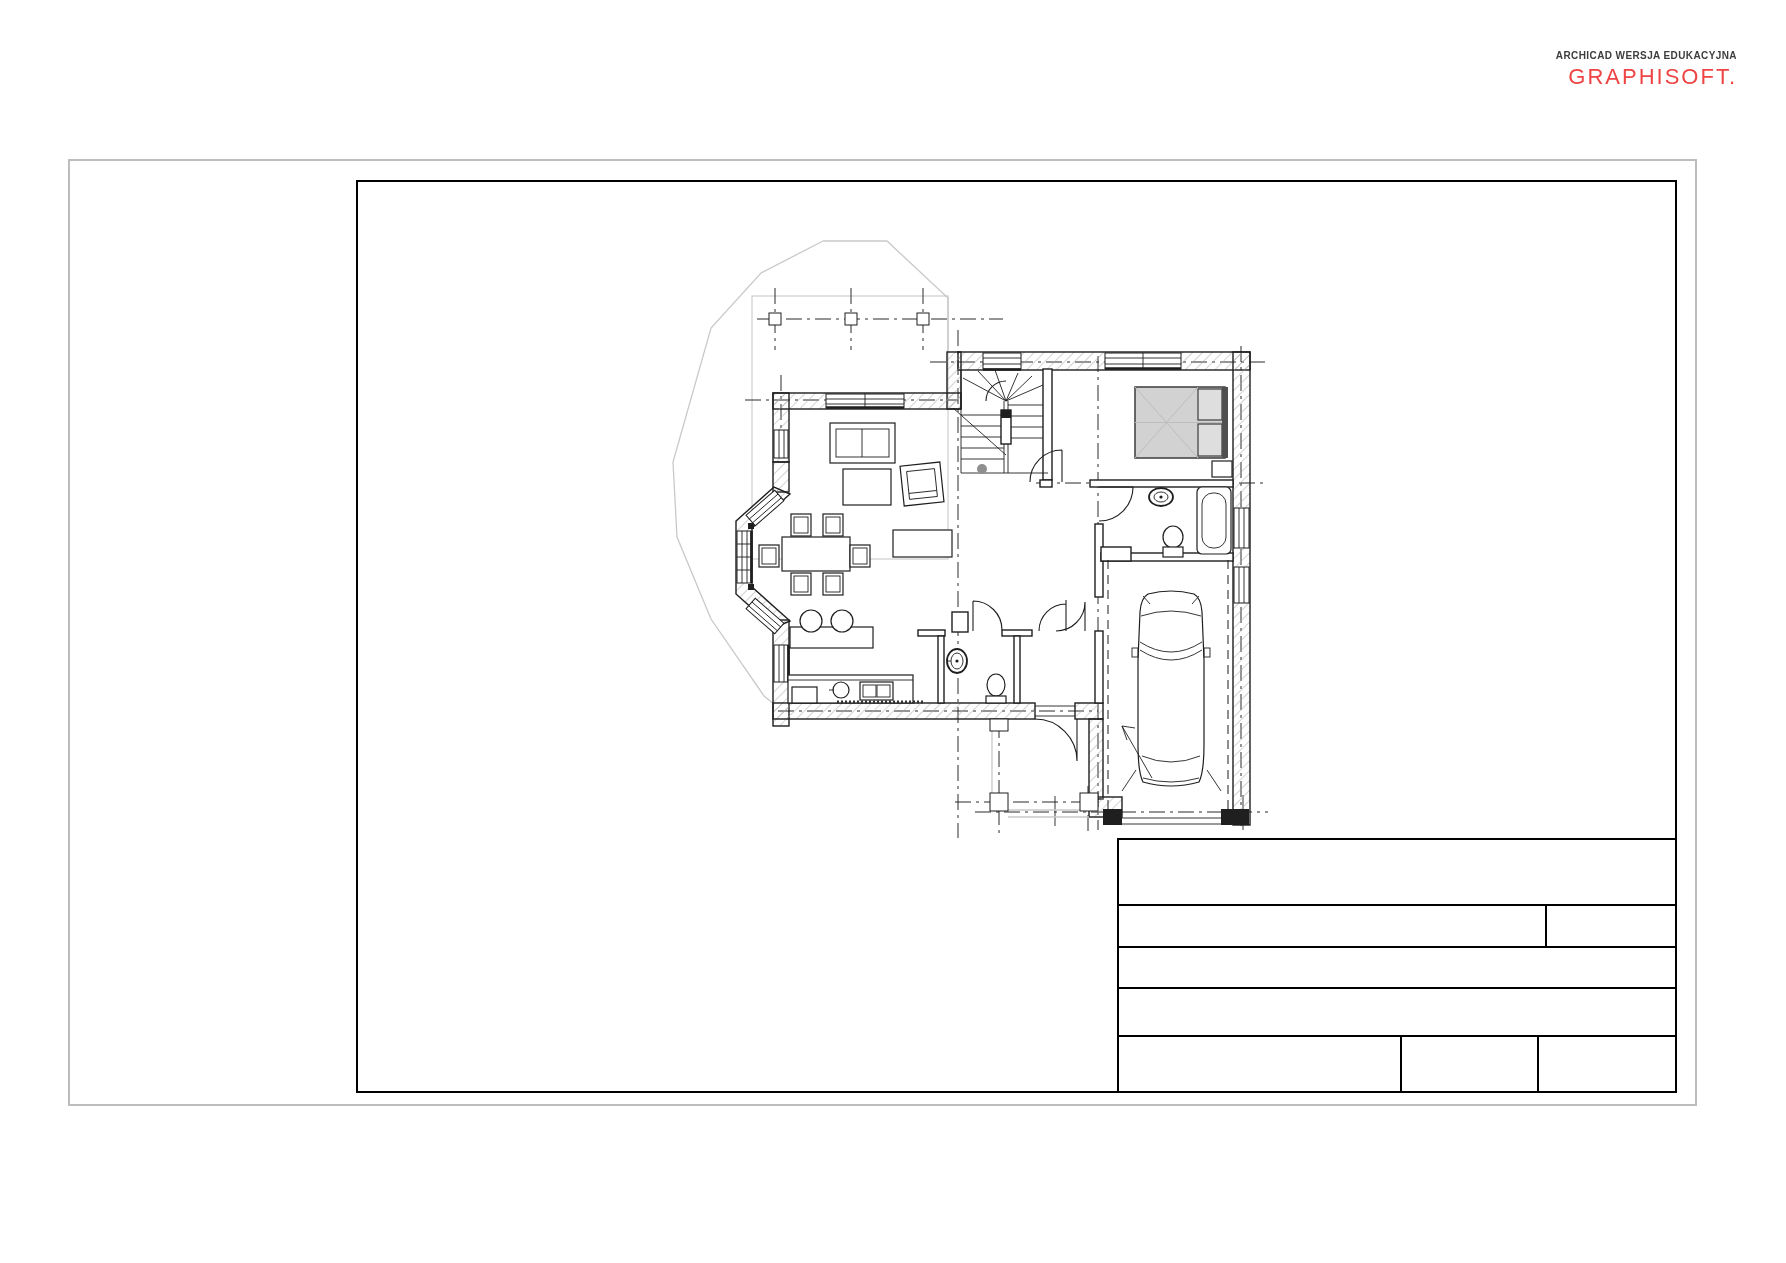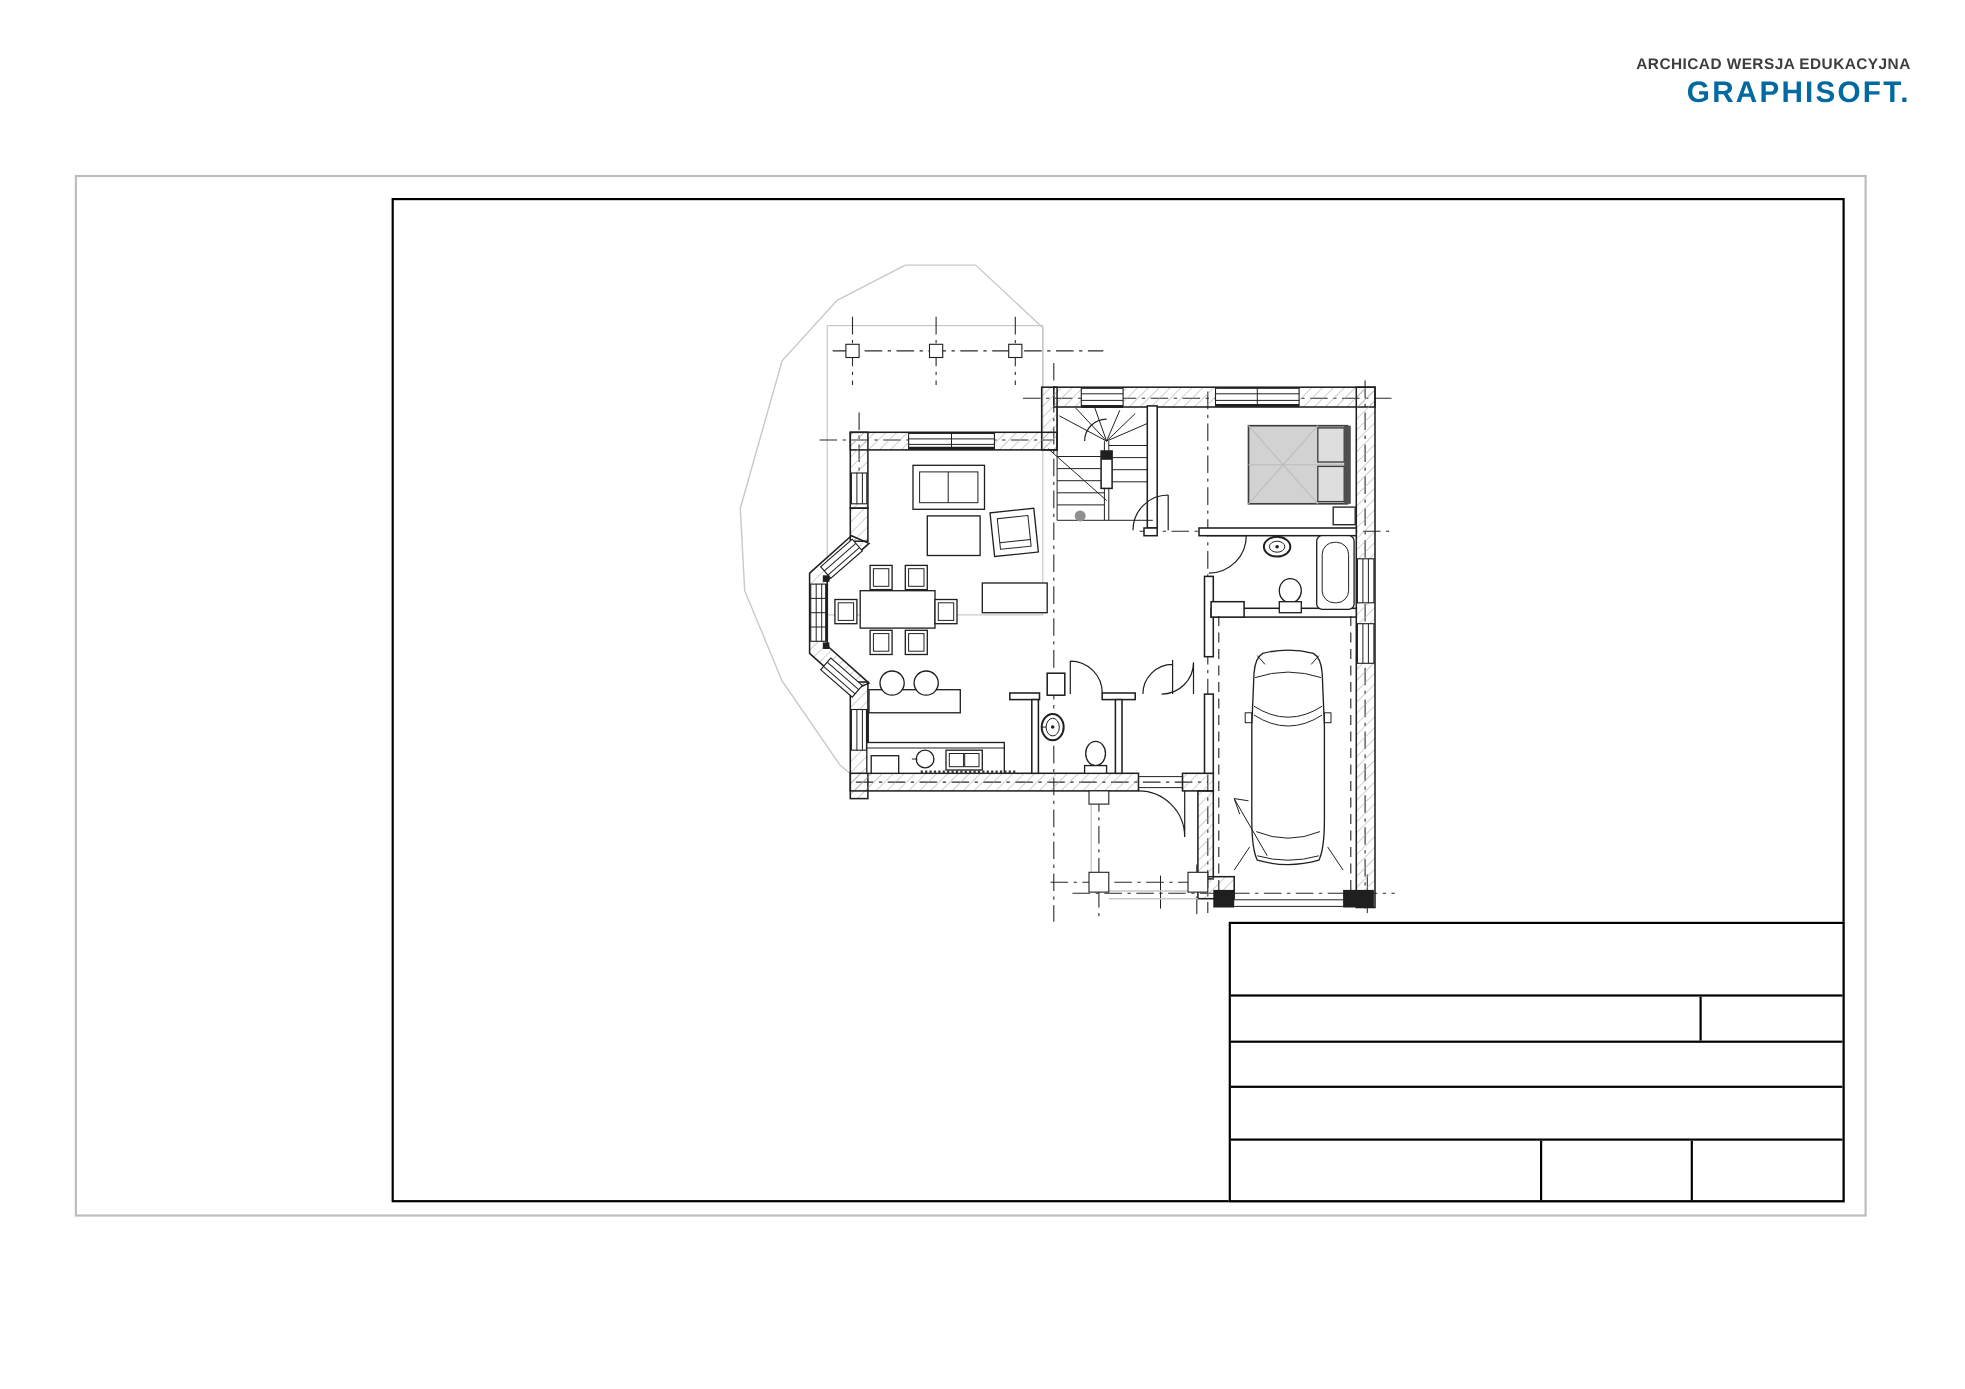--- a/index.html
+++ b/index.html
@@ -1,21 +1,21 @@
 <!DOCTYPE html>
 <html style="--line: #1f1f1f; --hatch: #a8a8a8; --roof: #c9c9c9; --upper: #c4c4c4; --grid: #2a2a2a; --bed: #d2d2d2; --pillow: #dedede; --headboard: #4f4f4f; --dot: #8f8f8f; --sheet-border: #bdbdbd; --frame-border: #000000;"><head>
 <meta charset="utf-8">
 <style>
   html,body{margin:0;padding:0;background:#fff;}
   body{position:relative;width:1786px;height:1263px;overflow:hidden;
        font-family:"Liberation Sans",sans-serif;}
   
   .branding{position:absolute;top:50px;right:49px;text-align:right;}
-  .branding .edition{font-size:14px;font-weight:bold;color:#3d3d3d;letter-spacing:.4px;}
-  .branding .logo{font-size:27px;font-weight:700;color:#0369a1;letter-spacing:2px;margin-top:3px;}
+  .branding .edition{font-size:10px;font-weight:bold;color:#3d3d3d;letter-spacing:.4px;}
+  .branding .logo{font-size:22px;font-weight:400;color:#ef4444;letter-spacing:2px;margin-top:3px;}
   
   .sheet{position:absolute;left:68px;top:159px;width:1625px;height:943px;
          border:2px solid var(--sheet-border,#bdbdbd);background:#fff;}
   .frame{position:absolute;left:356px;top:180px;width:1317px;height:909px;
          border:2px solid var(--frame-border,#000);}
   
   .tb{position:absolute;left:1117px;top:838px;width:556px;height:251px;border:2px solid #000;background:#fff;}
   .tb .h{position:absolute;left:0;width:100%;height:0;border-top:2px solid #000;}
   .tb .v{position:absolute;top:0;width:0;border-left:2px solid #000;}
   .cell{position:absolute;color:#000;font-size:12px;}

